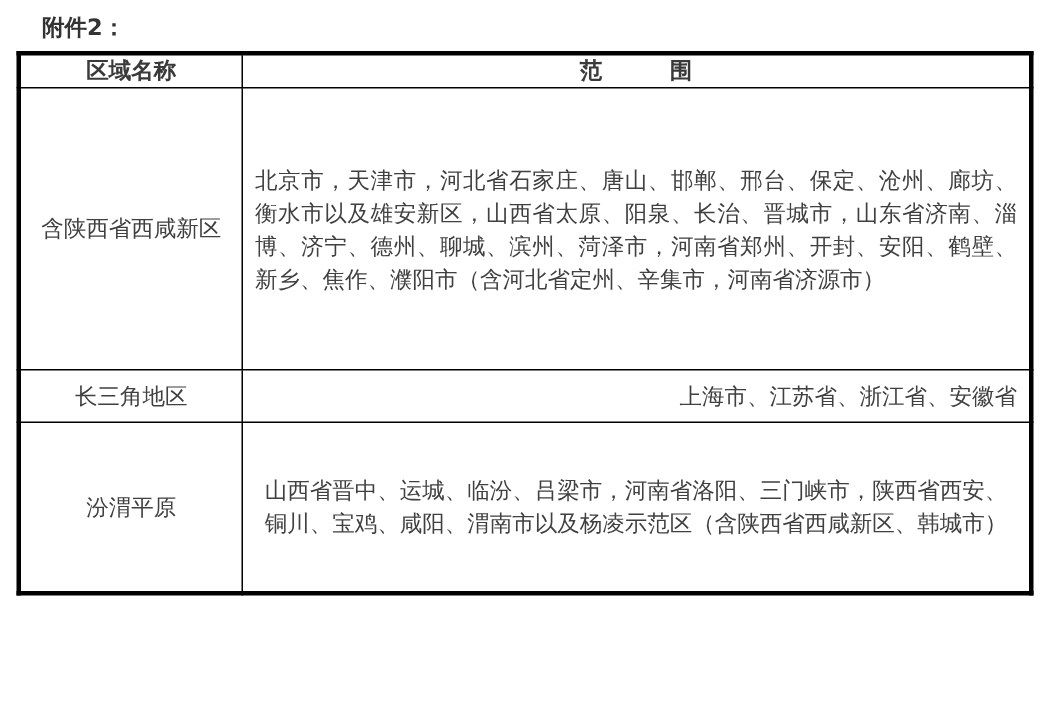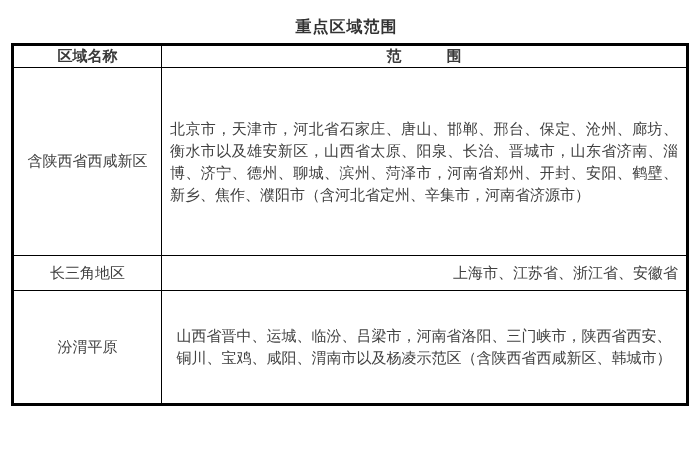--- a/index.html
+++ b/index.html
@@ -74,22 +74,22 @@
   tr.row-fwp td { height: 114px; }
   td.scope-justify { text-align: justify; }
   td.scope-left    { text-align: right; }
   td.scope-center  { text-align: center; }
 </style>
 </head>
 <body>
 
 <div class="page">
 
+  <div class="attachment-label">附件2：</div>
 
-  <div class="doc-title">重点区域范围</div>
 
   <table class="region-table">
     <colgroup>
       <col class="col-region">
       <col class="col-scope">
     </colgroup>
     <thead>
       <tr class="header-row">
         <th>区域名称</th>
         <th>范　　　围</th>

